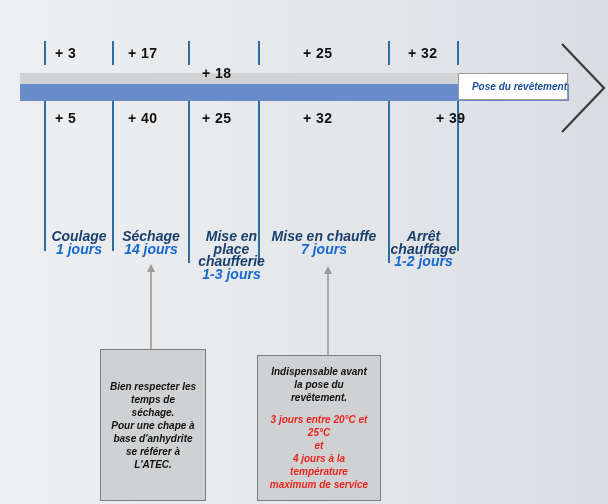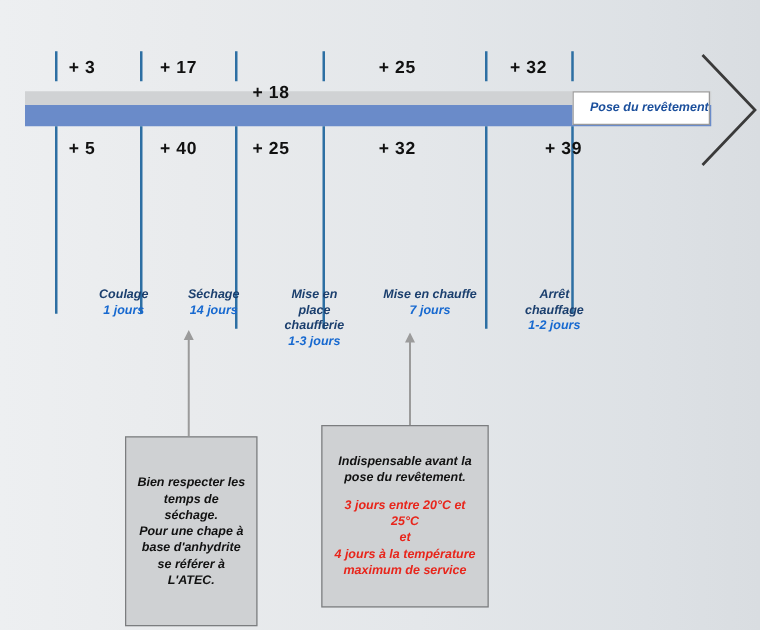--- a/index.html
+++ b/index.html
@@ -61,27 +61,26 @@
     letter-spacing: 0.5px;
     white-space: nowrap;
   }
   .num.row-top { top: 45px; }
   .num.row-bot { top: 110px; }
 
   
   .phase {
     position: absolute;
     text-align: center;
-    font-size: 10px;
+    font-size: 14px;
     font-style: italic;
     font-weight: bold;
     line-height: 12.5px;
     color: #1b3f6e;
     white-space: pre-line;
-    padding-left: 20px;
   }
   .phase .days {
     display: block;
     color: #1769d0;
   }
 
   
   .pose-box {
     position: absolute;
     left: 458px;
@@ -204,21 +203,21 @@
         <line x1="5" y1="6" x2="5" y2="89" stroke="#9b9b9b" stroke-width="1.6"></line>
         <polygon points="5,0 9,8 1,8" fill="#9b9b9b"></polygon>
       </svg>
     </div>
 
   <div id="callouts">
       <div class="callout" style="left: 100px; top: 349px; width: 106px; height: 152px;">
         <p>Bien respecter les temps de séchage.
 Pour une chape à base d'anhydrite se référer à L'ATEC.</p>
       </div>
-      <div class="callout" style="left: 257px; top: 340px; width: 134px; height: 146px;">
+      <div class="callout" style="left: 257px; top: 355px; width: 124px; height: 146px;">
         <p>Indispensable avant la pose du revêtement.</p>
         <p class="red">3 jours entre 20°C et 25°C
 et
 4 jours à la température maximum de service</p>
       </div>
     </div>
 
 </div>
 
 </body></html>

